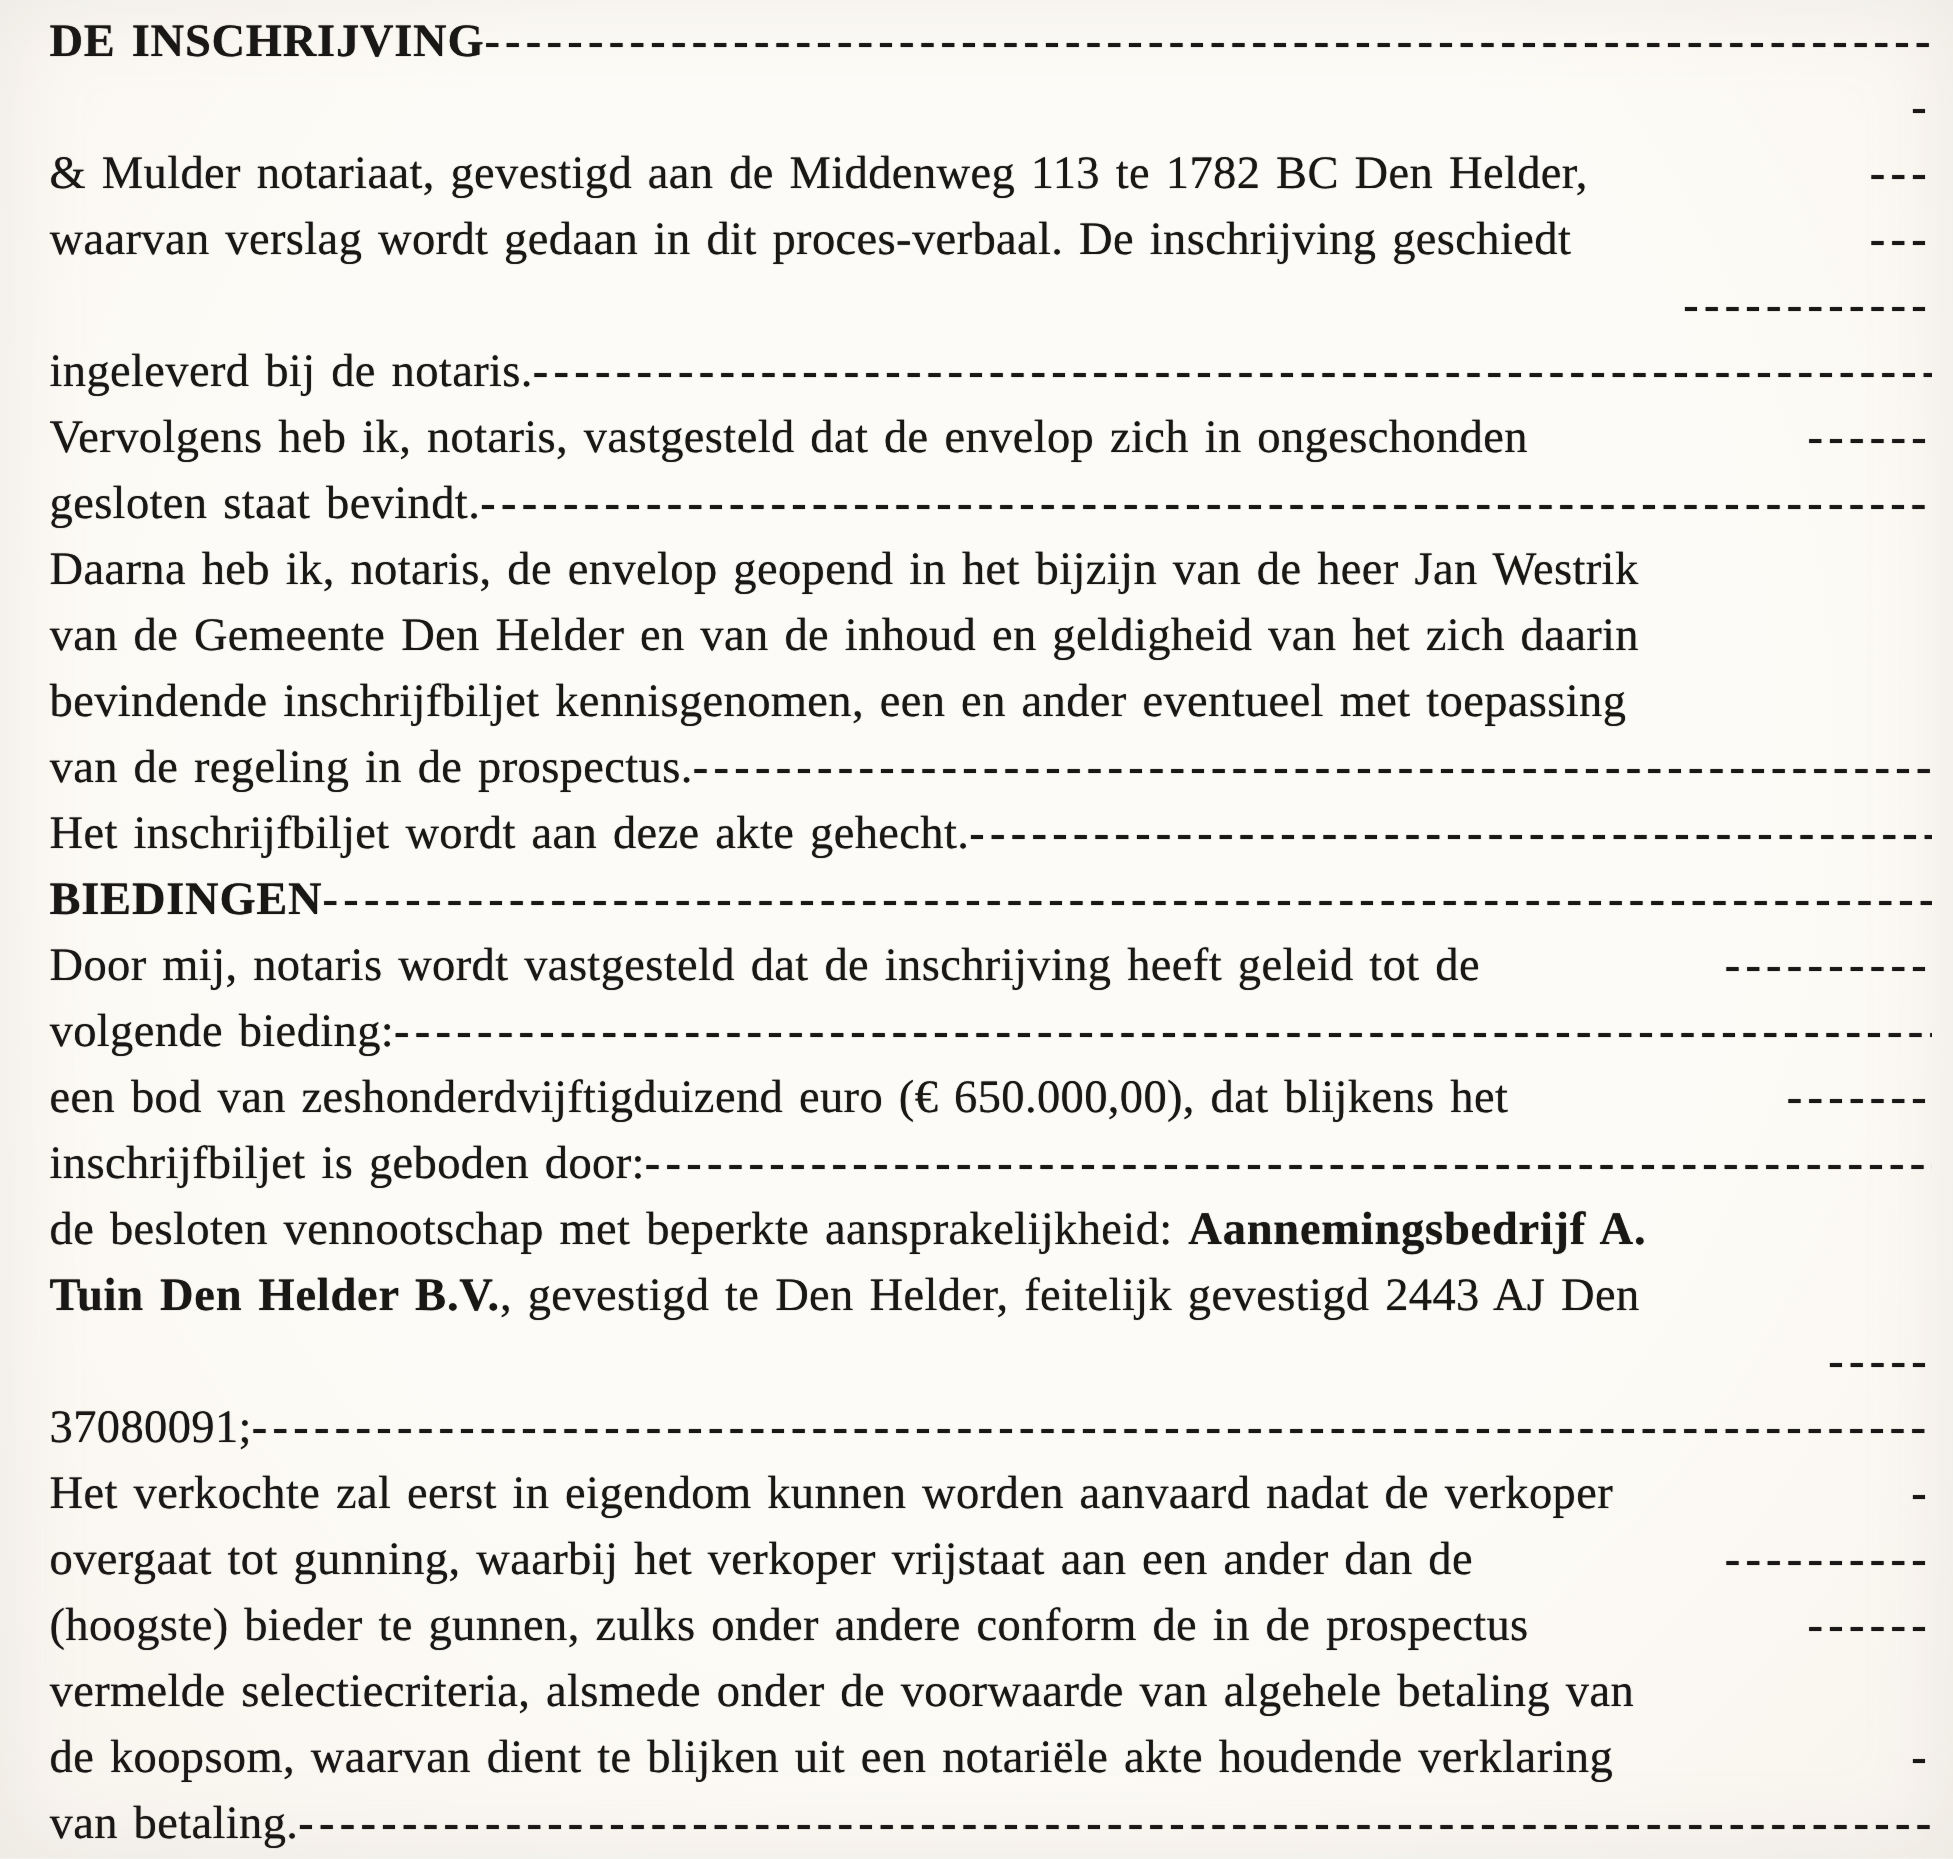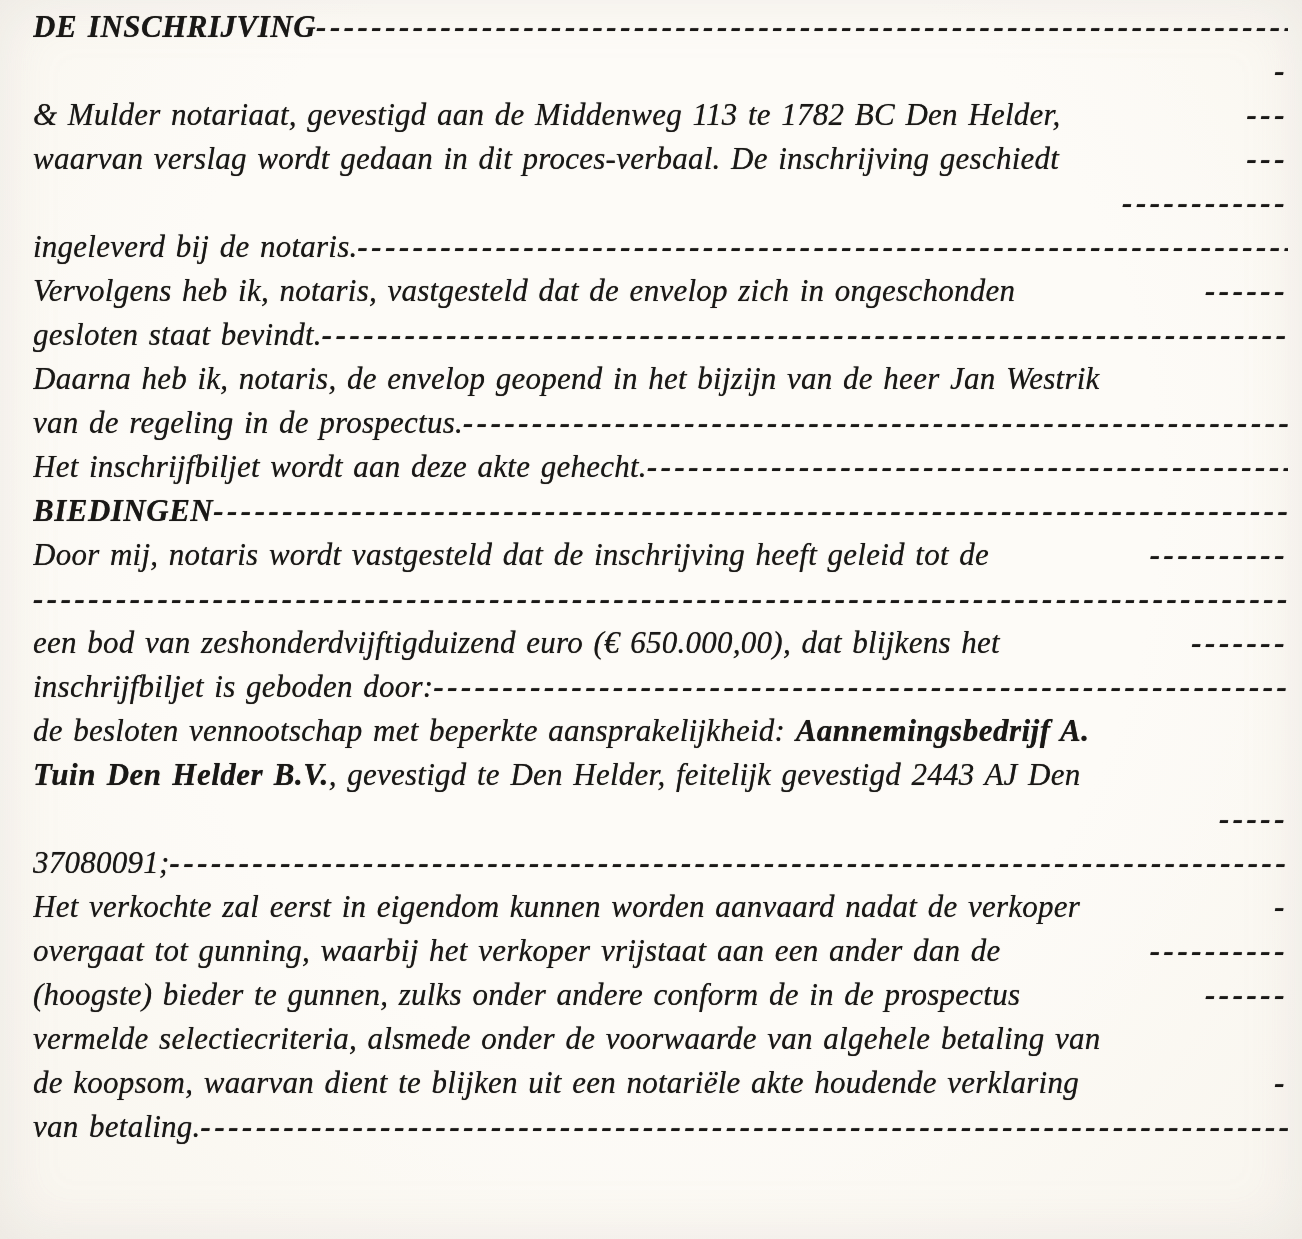--- a/index.html
+++ b/index.html
@@ -13,21 +13,20 @@
     height: 1239px;
     box-sizing: border-box;
     padding: 5px 14px 0 33px;
     background: radial-gradient(ellipse at 50% 40%, #f8f6f2 55%, #f3f0ea 100%);
     box-shadow: inset 0 0 60px rgba(180,174,162,0.18);
     font-family: "Liberation Serif", "DejaVu Serif", serif;
     font-size: 31px;
     color: #1d1c1a;
     overflow: hidden;
     filter: blur(0.25px) contrast(1.04);
-    font-style: italic;
   }
   .doc-body { width: 100%; }
   .line {
     display: flex;
     align-items: baseline;
     height: 44px;
     line-height: 44px;
     white-space: pre;
     overflow: hidden;
   }
@@ -58,25 +57,27 @@
   <div class="doc-body" id="doc-lines">
       <div class="line"><span class="seg bold">DE INSCHRIJVING</span><span class="filler">----------------------------------------------------------------------------------------------------</span></div>
       <div class="line"><span class="filler">-</span></div>
       <div class="line"><span class="seg">&amp; Mulder notariaat, gevestigd aan de Middenweg 113 te 1782 BC Den Helder,</span><span class="filler">---</span></div>
       <div class="line"><span class="seg">waarvan verslag wordt gedaan in dit proces-verbaal. De inschrijving geschiedt</span><span class="filler">---</span></div>
       <div class="line"><span class="filler">------------</span></div>
       <div class="line"><span class="seg">ingeleverd bij de notaris.</span><span class="filler">----------------------------------------------------------------------------------------------------</span></div>
       <div class="line"><span class="seg">Vervolgens heb ik, notaris, vastgesteld dat de envelop zich in ongeschonden</span><span class="filler">------</span></div>
       <div class="line"><span class="seg">gesloten staat bevindt.</span><span class="filler">----------------------------------------------------------------------------------------------------</span></div>
       <div class="line"><span class="seg">Daarna heb ik, notaris, de envelop geopend in het bijzijn van de heer Jan Westrik</span></div>
+      <div class="line"><span class="seg">van de Gemeente Den Helder en van de inhoud en geldigheid van het zich daarin</span></div>
+      <div class="line"><span class="seg">bevindende inschrijfbiljet kennisgenomen, een en ander eventueel met toepassing</span></div>
       <div class="line"><span class="seg">van de regeling in de prospectus.</span><span class="filler">--------------------------------------------------------------------------------</span></div>
       <div class="line"><span class="seg">Het inschrijfbiljet wordt aan deze akte gehecht.</span><span class="filler">------------------------------------------------------------</span></div>
       <div class="line"><span class="seg bold">BIEDINGEN</span><span class="filler">----------------------------------------------------------------------------------------------------</span></div>
       <div class="line"><span class="seg">Door mij, notaris wordt vastgesteld dat de inschrijving heeft geleid tot de</span><span class="filler">----------</span></div>
-      <div class="line"><span class="filler">----------------------------------------------------------------------------------------------------</span></div>
+      <div class="line"><span class="seg">volgende bieding:</span><span class="filler">----------------------------------------------------------------------------------------------------</span></div>
       <div class="line"><span class="seg">een bod van zeshonderdvijftigduizend euro (€ 650.000,00), dat blijkens het</span><span class="filler">-------</span></div>
       <div class="line"><span class="seg">inschrijfbiljet is geboden door:</span><span class="filler">--------------------------------------------------------------------------------</span></div>
       <div class="line"><span class="seg">de besloten vennootschap met beperkte aansprakelijkheid: </span><span class="seg bold">Aannemingsbedrijf A.</span></div>
       <div class="line"><span class="seg bold">Tuin Den Helder B.V.</span><span class="seg">, gevestigd te Den Helder, feitelijk gevestigd 2443 AJ Den</span></div>
       <div class="line"><span class="filler">-----</span></div>
       <div class="line"><span class="seg">37080091;</span><span class="filler">----------------------------------------------------------------------------------------------------</span></div>
       <div class="line"><span class="seg">Het verkochte zal eerst in eigendom kunnen worden aanvaard nadat de verkoper</span><span class="filler">-</span></div>
       <div class="line"><span class="seg">overgaat tot gunning, waarbij het verkoper vrijstaat aan een ander dan de</span><span class="filler">----------</span></div>
       <div class="line"><span class="seg">(hoogste) bieder te gunnen, zulks onder andere conform de in de prospectus</span><span class="filler">------</span></div>
       <div class="line"><span class="seg">vermelde selectiecriteria, alsmede onder de voorwaarde van algehele betaling van</span></div>

